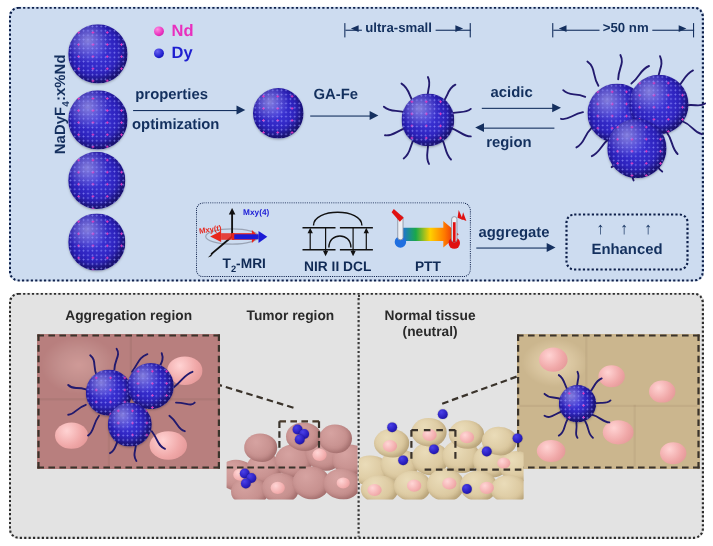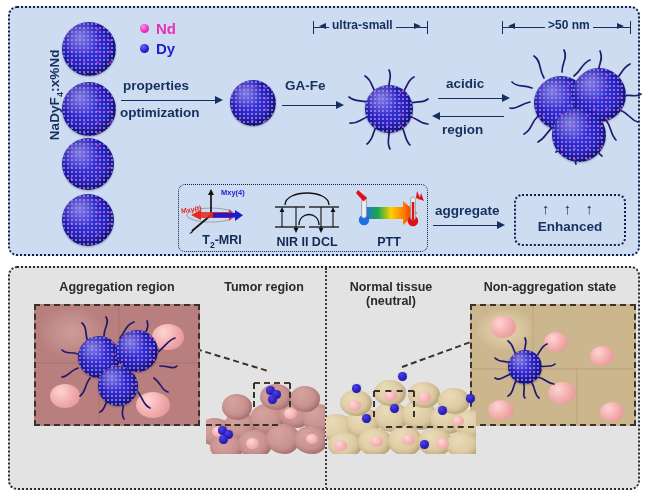--- a/index.html
+++ b/index.html
@@ -293,21 +293,20 @@
     <div class="divider"></div>
 
     <div class="blabel" style="left:24px;top:12px;width:166px;">Aggregation region</div>
     <div class="blabel" style="left:196px;top:12px;width:116px;">
       <div>Tumor region</div>
     </div>
     <div class="blabel" style="left:320px;top:12px;width:122px;">
       <div>Normal tissue</div>
       <div>(neutral)</div>
     </div>
-    <div class="blabel" style="left:452px;top:12px;width:176px;">Non-aggregation state</div>
 
     <div class="connector" style="left:186px;top:80px;width:74px;transform:rotate(17deg);transform-origin:left center;"></div>
     <div class="connector" style="left:392px;top:98px;width:72px;transform:rotate(-20deg);transform-origin:left center;"></div>
 
     <div class="inset" id="inset-left">
       <div class="cellnuc" style="left:116px;top:18px;width:32px;height:26px;"></div>
       <div class="cellnuc" style="left:14px;top:78px;width:30px;height:24px;"></div>
       <div class="cellnuc" style="left:100px;top:86px;width:34px;height:26px;"></div>
       <div class="cellline" style="left:0;top:56px;width:166px;height:2px;opacity:.45;"></div>
       <div class="cellline" style="left:82px;top:0;width:2px;height:56px;opacity:.45;"></div>

